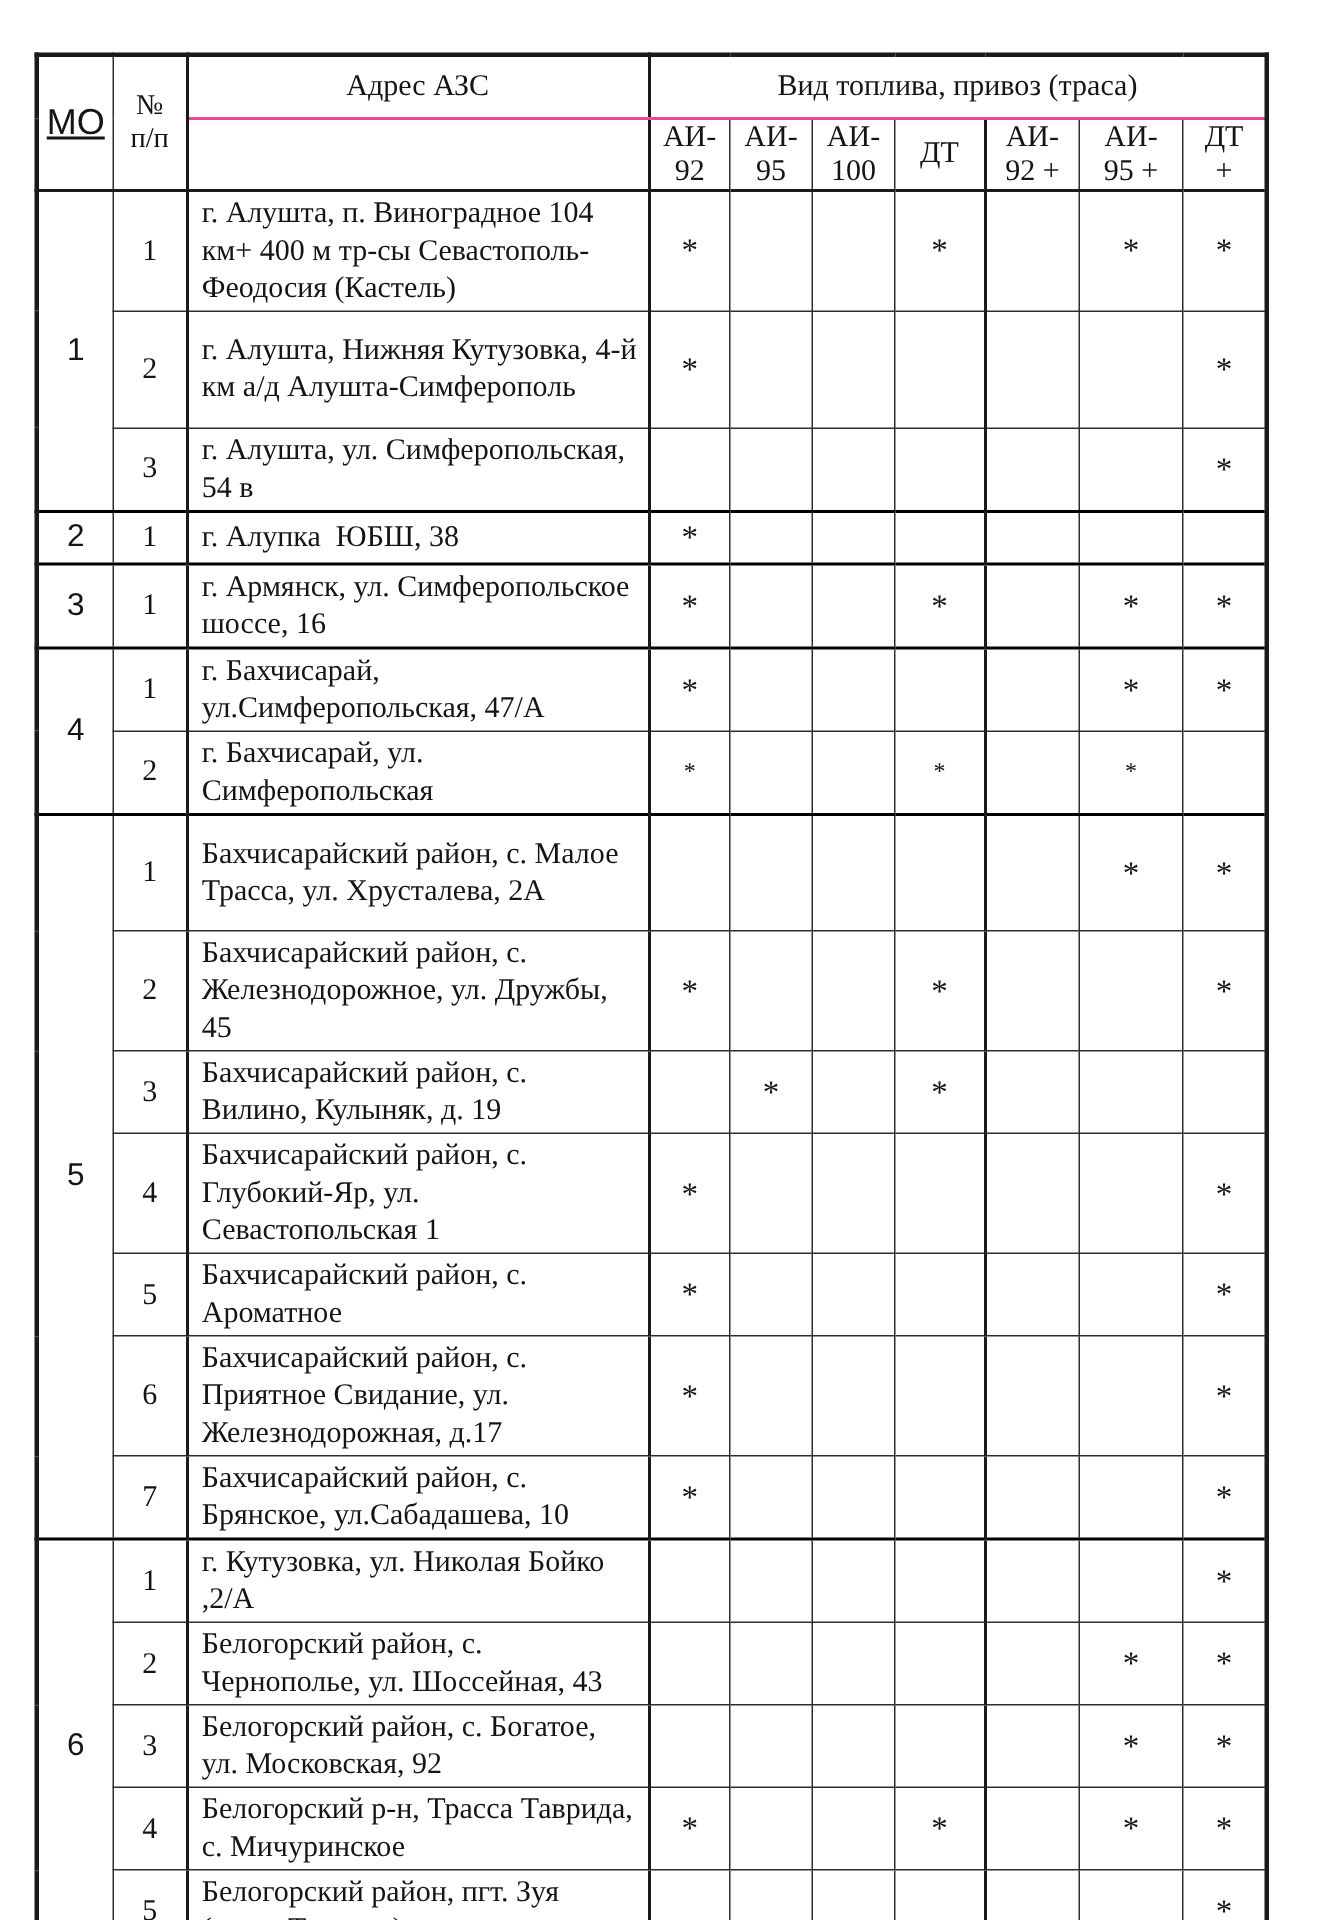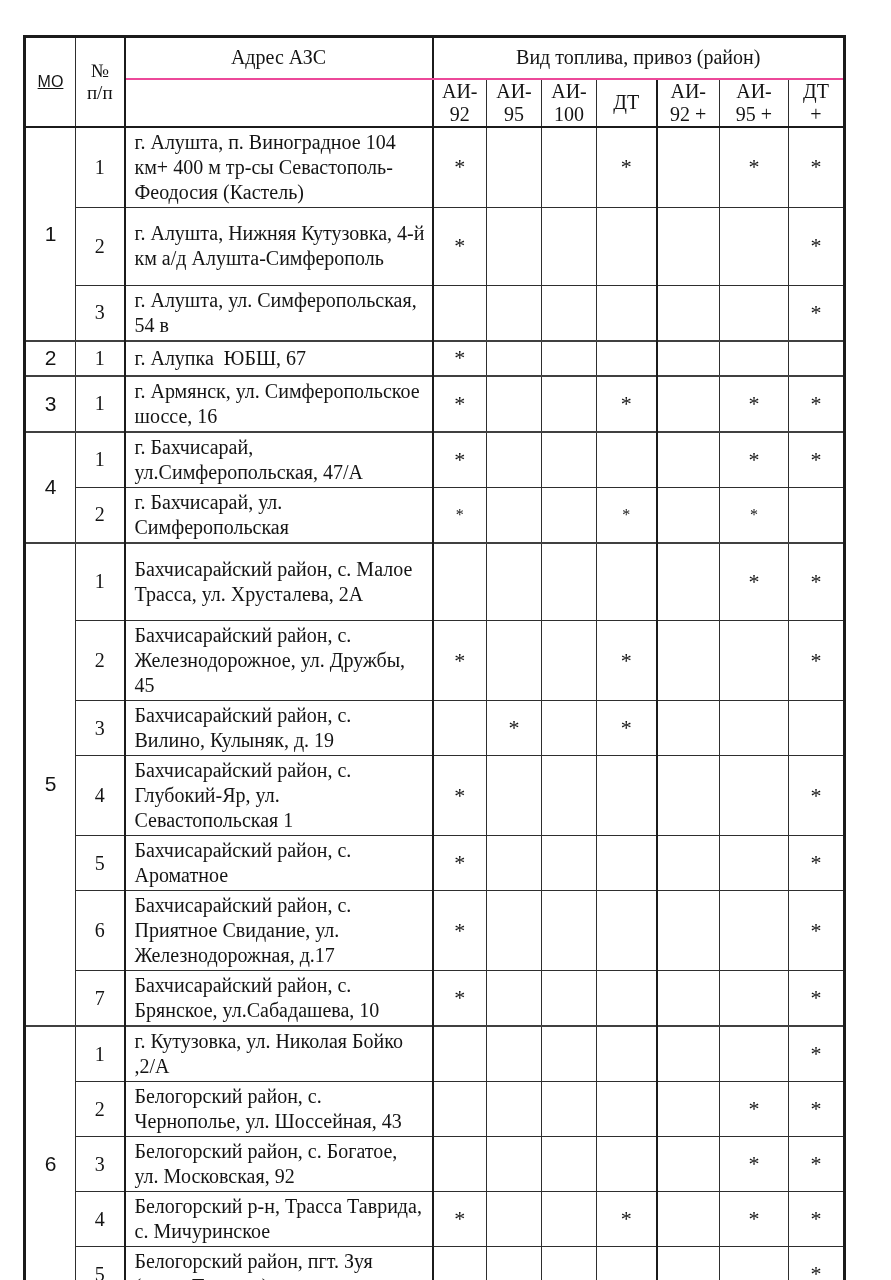--- a/index.html
+++ b/index.html
@@ -9,40 +9,40 @@
   }
   .wrap { padding:35px 0 0 23px; }
   table.azs {
     border-collapse:collapse; table-layout:fixed; width:820px;
     border:3px solid #1b1b1b; background:#fff;
   }
   th, td { border:1px solid #2e2e2e; padding:0; }
   thead th { font-weight:normal; font-size:20px; vertical-align:middle; text-align:center; }
   tr.h1 { height:42px; }
   tr.h2 { height:48px;margin-left:20px; }
-  .mo-h { font-family:"Liberation Sans", sans-serif; font-size:16px;text-decoration:underline; }
+  .mo-h { font-family:"Liberation Sans", sans-serif; font-size:24px;text-decoration:underline; }
   .num-h { white-space:pre-line; line-height:22px; font-size:19px; }
   .fc { white-space:pre-line; line-height:23px; }
   .thick-r { border-right:2px solid #1b1b1b; }
   .thick-b { border-bottom:2px solid #ec4899; }
   thead tr.h2 th { border-bottom:2px solid #1b1b1b; }
   thead th[rowspan] { border-bottom:2px solid #1b1b1b; }
   tbody td { font-size:20px; }
   td.mo {
     font-family:"Liberation Sans", sans-serif; font-size:21px;
     text-align:center; vertical-align:middle;
   }
   td.num { text-align:center; vertical-align:middle; font-size:20px; }
   td.addr {
     padding:2px 6px 2px 9px; line-height:25px; vertical-align:middle;
     white-space:pre-wrap;
   }
   td.mark { text-align:center; vertical-align:middle; font-size:22px; line-height:20px; }
   td.mark.small { font-size:16px; }
-  tr.group-start > td { border-top:2px solid #404040; }
+  tr.group-start > td { border-top:2px solid #000000; }
   tr.r1 { height:35px; }
   tr.r2 { height:52px; }
   tr.r3 { height:78px; }
 </style>
 </head>
 <body>
 
 <div class="wrap">
   <table class="azs">
     <colgroup>
@@ -56,21 +56,21 @@
         <col style="width:63px">
         <col style="width:69px">
       <col style="width:56px">
     </colgroup>
     <thead>
       <tr class="h1">
         <th rowspan="2" class="mo-h">МО</th>
         <th rowspan="2" class="num-h thick-r">№
 п/п</th>
         <th class="addr-h thick-r thick-b">Адрес АЗС</th>
-        <th colspan="7" class="fuel-h thick-b">Вид топлива, привоз (район)</th>
+        <th colspan="7" class="fuel-h thick-b">Вид топлива, привоз (траса)</th>
       </tr>
       <tr class="h2">
         <th class="addr-h2 thick-r"></th>
         <th class="fc">АИ-
 92</th>
         <th class="fc">АИ-
 95</th>
         <th class="fc">АИ-
 100</th>
         <th class="fc thick-r">ДТ</th>
@@ -113,21 +113,21 @@
           <td class="mark"></td>
           <td class="mark"></td>
           <td class="mark thick-r"></td>
           <td class="mark"></td>
           <td class="mark"></td>
           <td class="mark">*</td>
         </tr>
         <tr class="r1 group-start">
           <td rowspan="1" class="mo">2</td>
           <td class="num thick-r">1</td>
-          <td class="addr thick-r">г. Алупка  ЮБШ, 67</td>
+          <td class="addr thick-r">г. Алупка  ЮБШ, 38</td>
           <td class="mark">*</td>
           <td class="mark"></td>
           <td class="mark"></td>
           <td class="mark thick-r"></td>
           <td class="mark"></td>
           <td class="mark"></td>
           <td class="mark"></td>
         </tr>
         <tr class="r2 group-start">
           <td rowspan="1" class="mo">3</td>

